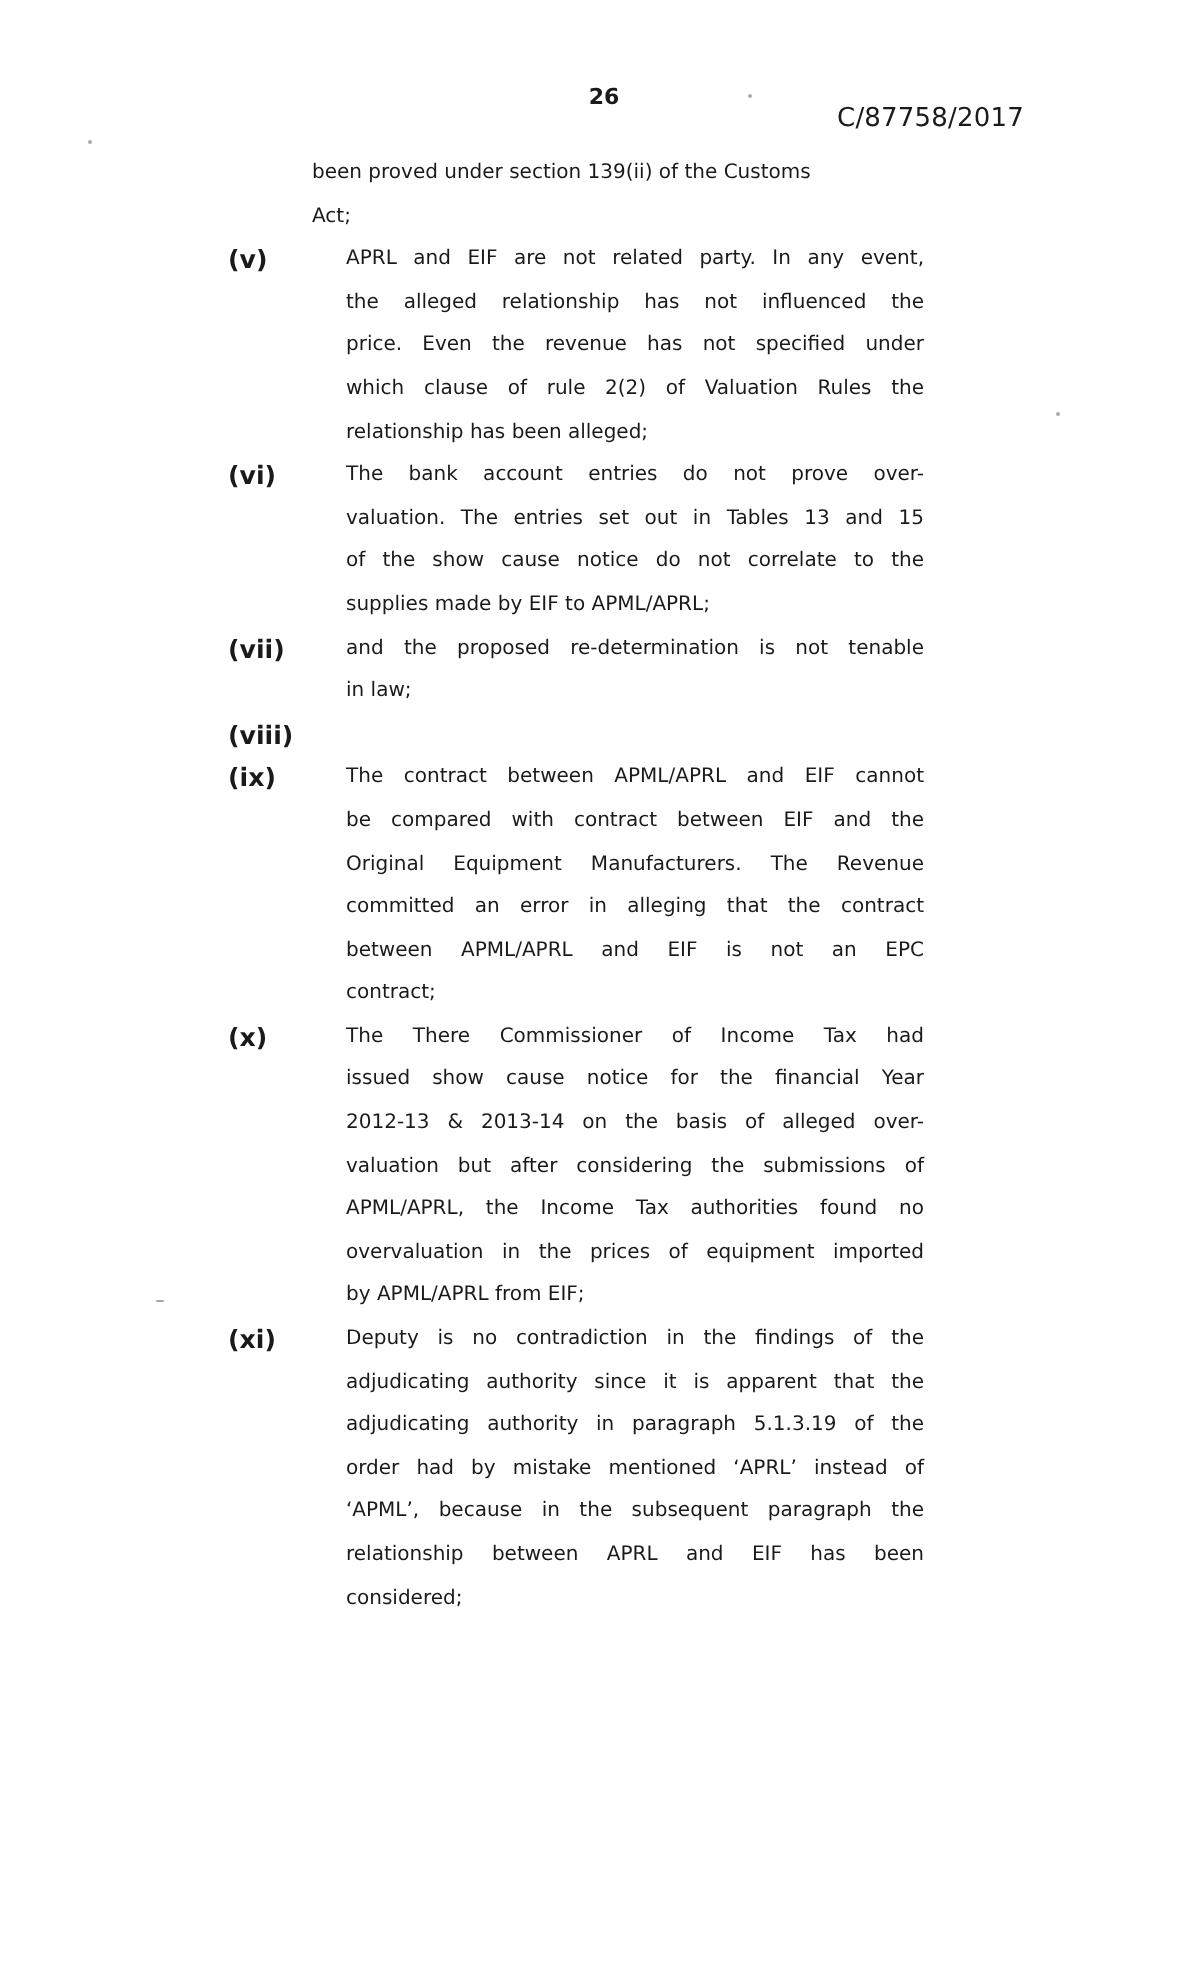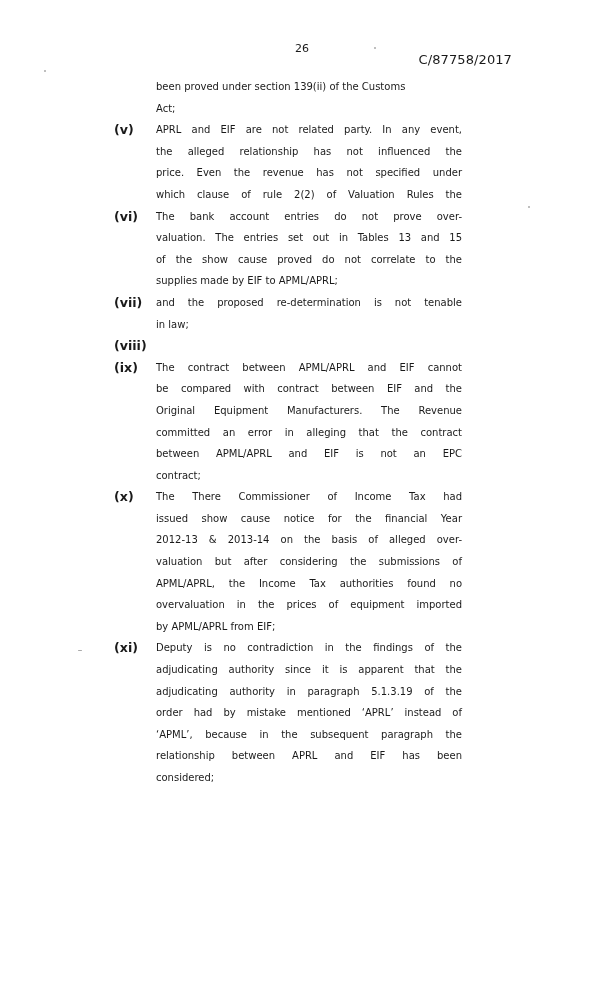--- a/index.html
+++ b/index.html
@@ -1,26 +1,26 @@
 <!DOCTYPE html>
 <html><head>
 <meta charset="utf-8">
 <style>
   html, body { margin: 0; padding: 0; background: #ffffff; }
   body { width: 600px; height: 988px; position: relative; overflow: hidden;
          font-family: "DejaVu Sans", "Liberation Sans", sans-serif; color: #1a1a1a; }
   .page-number { position: absolute; top: 42px; left: 0; width: 600px; text-align: center;
-                 font-size: 11px; padding-left: 4px; box-sizing: border-box; }
+                 font-size: 11px; padding-left: 4px; box-sizing: border-box; font-weight: bold; }
   .case-number { position: absolute; top: 52px; right: 88px; font-size: 13px; letter-spacing: 0.1px; }
   .content { position: absolute; top: 76px; left: 114px; width: 348px; }
   .line { height: 21.6px; line-height: 21.6px; font-size: 10px; white-space: nowrap; }
   .just { text-align: justify; text-align-last: justify; white-space: normal; }
   .item { display: flex; }
   .label { width: 42px; flex: 0 0 42px; font-weight: bold; font-size: 12.6px; line-height: 21.6px; height: 21.6px; }
-  .body { flex: 1; }
+  .body { flex: 1; margin-left: 17px; }
   .cont { padding-left: 42px; }
   .speck { position: absolute; width: 2px; height: 2px; background: #aaa; border-radius: 1px; }
 </style>
 </head>
 <body>
 
 <div>
   <div class="page-number">26</div>
   <div class="case-number">C/87758/2017</div>
 
@@ -35,29 +35,30 @@
       <div class="line">Act;</div>
     </div>
 
     <div class="item">
       <div class="label">(v)</div>
       <div class="body">
         <div class="line just">APRL and EIF are not related party. In any event,</div>
         <div class="line just">the alleged relationship has not influenced the</div>
         <div class="line just">price. Even the revenue has not specified under</div>
         <div class="line just">which clause of rule 2(2) of Valuation Rules the</div>
+        <div class="line">relationship has been alleged;</div>
       </div>
     </div>
 
     <div class="item">
       <div class="label">(vi)</div>
       <div class="body">
         <div class="line just">The bank account entries do not prove over-</div>
         <div class="line just">valuation. The entries set out in Tables 13 and 15</div>
-        <div class="line just">of the show cause proved do not correlate to the</div>
+        <div class="line just">of the show cause notice do not correlate to the</div>
         <div class="line">supplies made by EIF to APML/APRL;</div>
       </div>
     </div>
 
     <div class="item">
       <div class="label">(vii)</div>
       <div class="body">
         <div class="line just">and the proposed re-determination is not tenable</div>
         <div class="line">in law;</div>
       </div>

